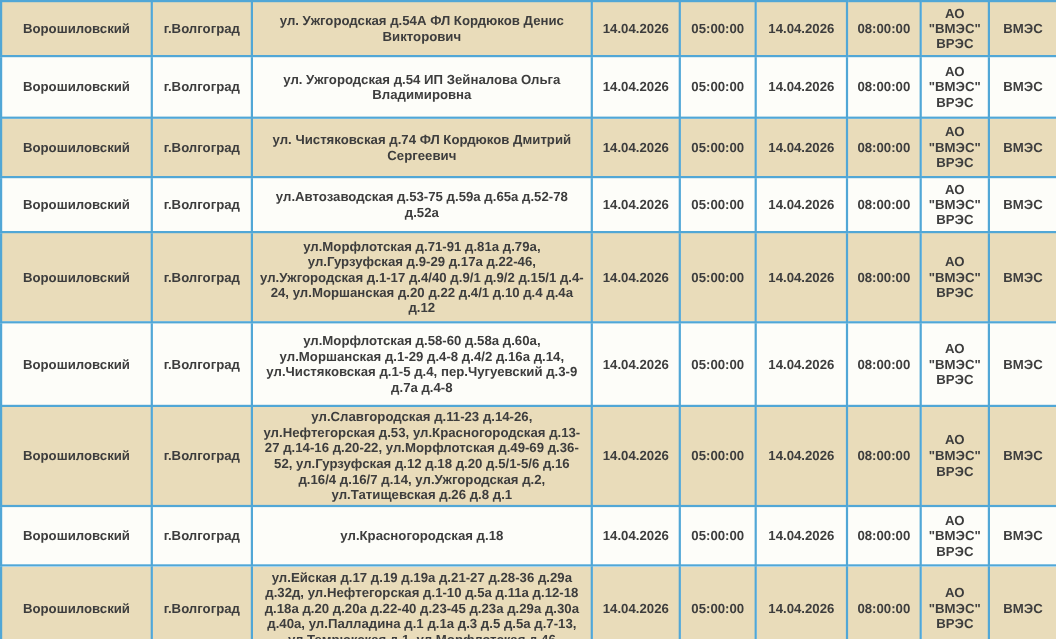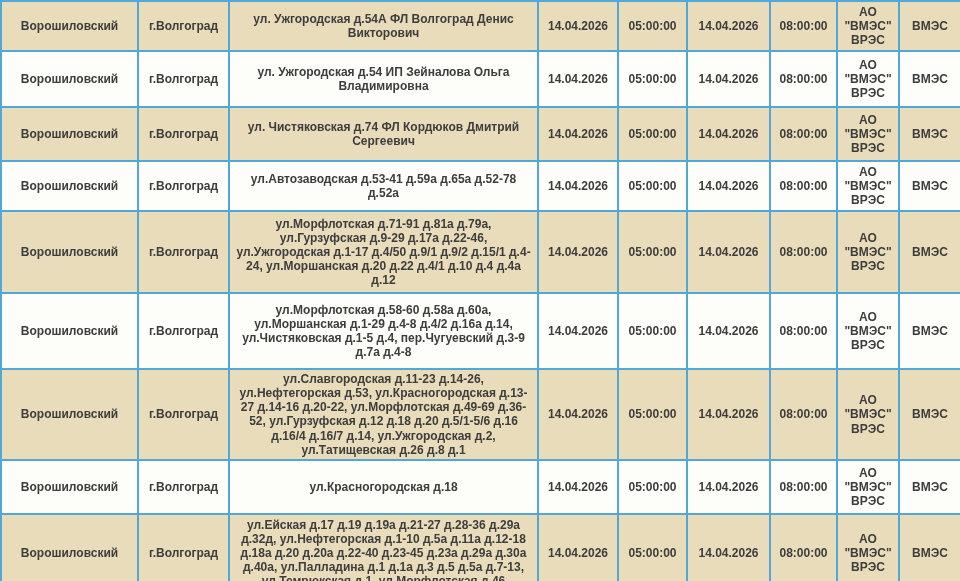--- a/index.html
+++ b/index.html
@@ -61,21 +61,21 @@
     <col style="width:69px">
     <col style="width:83px">
     <col style="width:67px">
     <col style="width:62px">
     <col style="width:62px">
   </colgroup>
   <tbody>
     <tr class="alt r1">
       <td>Ворошиловский</td>
       <td>г.Волгоград</td>
-      <td class="addr">ул. Ужгородская д.54А ФЛ Волгоград Денис Викторович</td>
+      <td class="addr">ул. Ужгородская д.54А ФЛ Кордюков Денис Викторович</td>
       <td>14.04.2026</td>
       <td>05:00:00</td>
       <td>14.04.2026</td>
       <td>08:00:00</td>
       <td>АО "ВМЭС" ВРЭС</td>
       <td>ВМЭС</td>
     </tr>
     <tr class="base r2">
       <td>Ворошиловский</td>
       <td>г.Волгоград</td>
@@ -94,32 +94,32 @@
       <td>14.04.2026</td>
       <td>05:00:00</td>
       <td>14.04.2026</td>
       <td>08:00:00</td>
       <td>АО "ВМЭС" ВРЭС</td>
       <td>ВМЭС</td>
     </tr>
     <tr class="base r4">
       <td>Ворошиловский</td>
       <td>г.Волгоград</td>
-      <td class="addr">ул.Автозаводская д.53-41 д.59а д.65а д.52-78 д.52а</td>
+      <td class="addr">ул.Автозаводская д.53-75 д.59а д.65а д.52-78 д.52а</td>
       <td>14.04.2026</td>
       <td>05:00:00</td>
       <td>14.04.2026</td>
       <td>08:00:00</td>
       <td>АО "ВМЭС" ВРЭС</td>
       <td>ВМЭС</td>
     </tr>
     <tr class="alt r5">
       <td>Ворошиловский</td>
       <td>г.Волгоград</td>
-      <td class="addr">ул.Морфлотская д.71-91 д.81а д.79а, ул.Гурзуфская д.9-29 д.17а д.22-46, ул.Ужгородская д.1-17 д.4/50 д.9/1 д.9/2 д.15/1 д.4-24, ул.Моршанская д.20 д.22 д.4/1 д.10 д.4 д.4а д.12</td>
+      <td class="addr">ул.Морфлотская д.71-91 д.81а д.79а, ул.Гурзуфская д.9-29 д.17а д.22-46, ул.Ужгородская д.1-17 д.4/40 д.9/1 д.9/2 д.15/1 д.4-24, ул.Моршанская д.20 д.22 д.4/1 д.10 д.4 д.4а д.12</td>
       <td>14.04.2026</td>
       <td>05:00:00</td>
       <td>14.04.2026</td>
       <td>08:00:00</td>
       <td>АО "ВМЭС" ВРЭС</td>
       <td>ВМЭС</td>
     </tr>
     <tr class="base r6">
       <td>Ворошиловский</td>
       <td>г.Волгоград</td>

